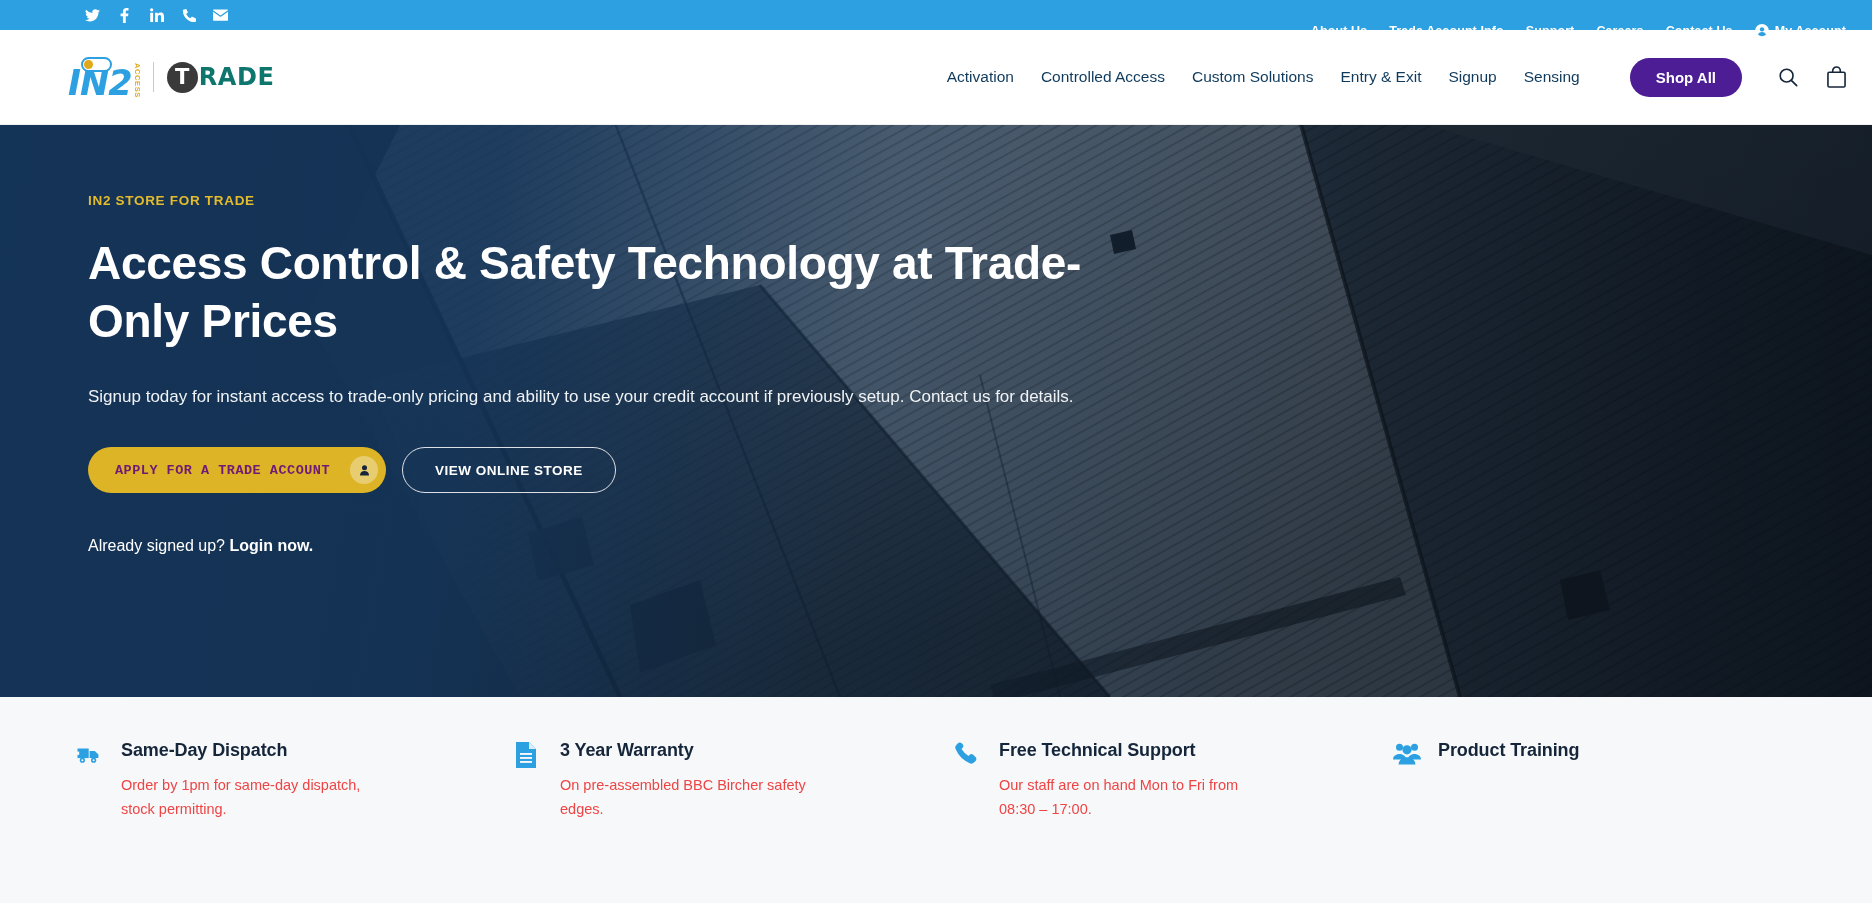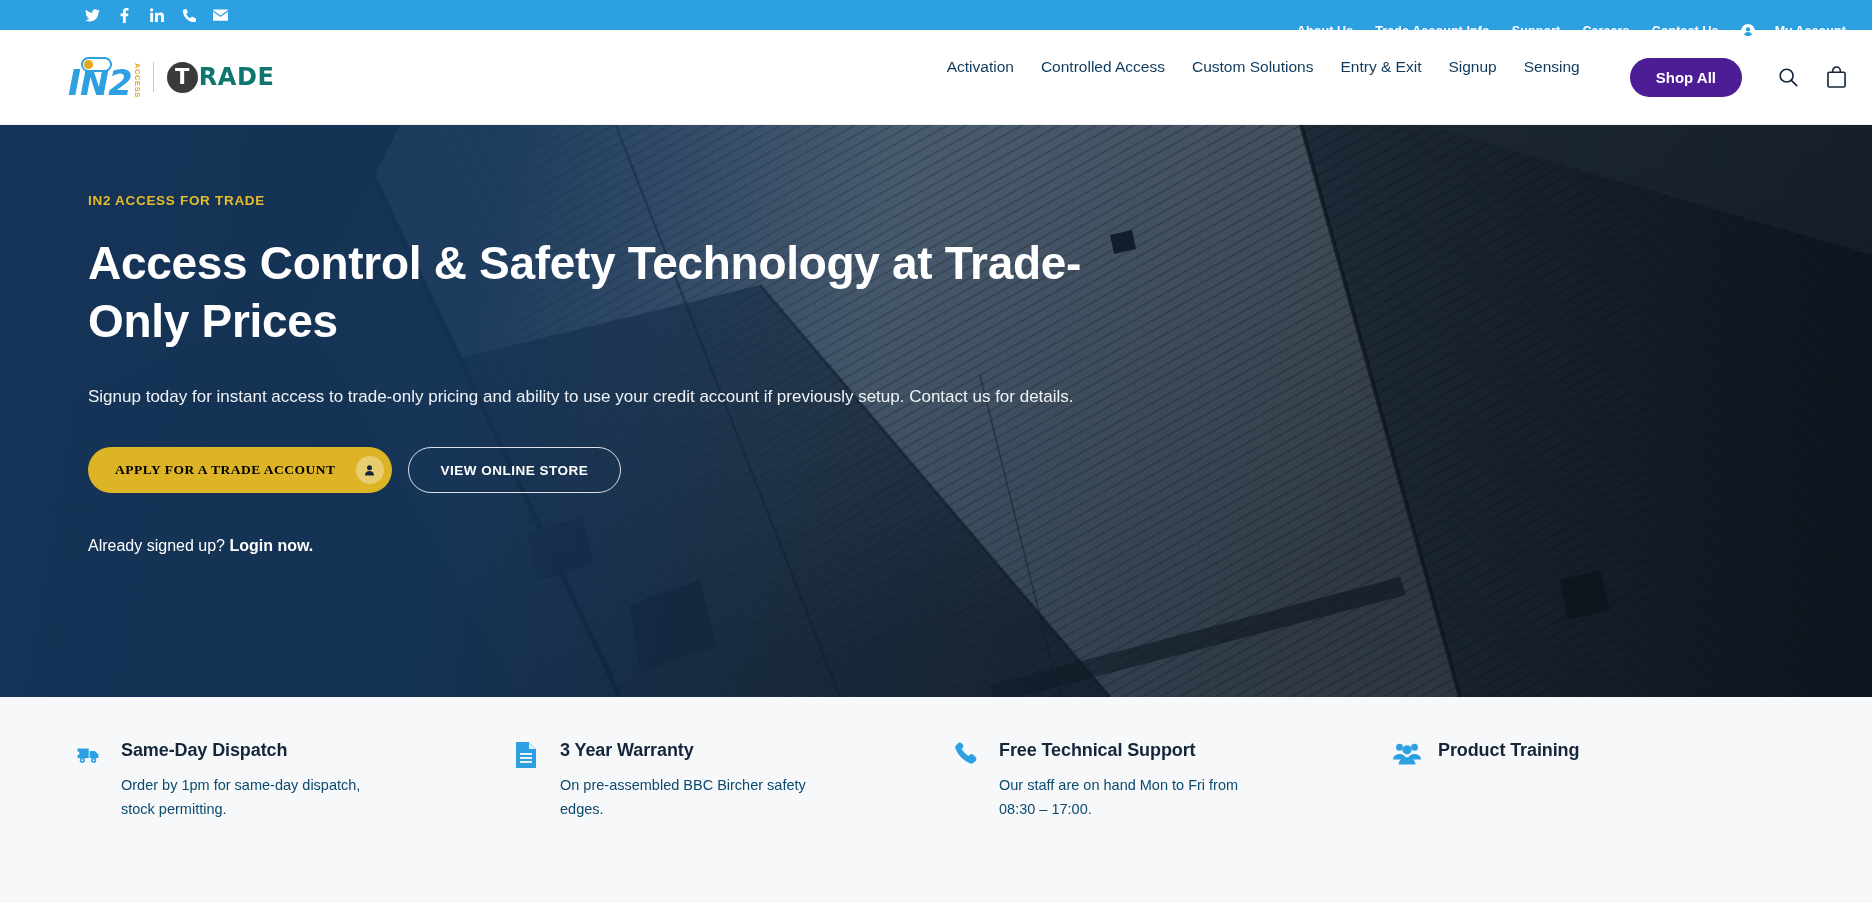--- a/index.html
+++ b/index.html
@@ -46,21 +46,21 @@
   }
   .topbar-links a {
     color: #ffffff;
     text-decoration: none;
     white-space: nowrap;
     cursor: pointer;
   }
   .acct {
     display: flex;
     align-items: center;
-    gap: 20px;
+    gap: 6px;
   }
   .acct-icon svg { display: block; }
 
   
   .header {
     height: 95px;
     background: #ffffff;
     display: flex;
     align-items: center;
     padding: 0 26px 0 68px;
@@ -132,21 +132,21 @@
     font-weight: bold;
     font-size: 24px;
     letter-spacing: .6px;
     color: #0f766e;
   }
 
   
   .nav {
     margin-left: auto;
     display: flex;
-    align-items: flex-start;
+    align-items: center;
     gap: 27px;
   }
   .nav a {
     color: #0f3a5c;
     text-decoration: none;
     font-size: 15.5px;
     white-space: nowrap;
     cursor: pointer;
   }
   .shopall {
@@ -207,33 +207,33 @@
   .hero-p {
     color: #f0f3f6;
     font-size: 17px;
     line-height: 29px;
     max-width: 1110px;
     margin-bottom: 36px;
   }
   .cta-row { display: flex; align-items: center; gap: 16px; margin-bottom: 44px; }
   .btn-apply {
     background: #dcb426;
-    color: #000000;
+    color: #701a75;
     border: none;
     border-radius: 26px;
     height: 46px;
     padding: 0 8px 0 27px;
     font-size: 13.5px;
     font-weight: bold;
     letter-spacing: .5px;
     display: flex;
     align-items: center;
     gap: 20px;
     cursor: pointer;
-    font-family: Liberation Serif, serif;
+    font-family: Liberation Mono, monospace;
   }
   .btn-apply .bubble {
     width: 28px; height: 28px;
     border-radius: 50%;
     background: rgba(255,255,255,0.34);
     display: flex; align-items: center; justify-content: center;
   }
   .btn-store {
     background: transparent;
     color: #ffffff;
@@ -271,21 +271,21 @@
   .feat-icon { width: 28px; flex: 0 0 28px; padding-top: 2px; color: #2ca0e0; }
   .feat-icon svg { display: block; }
   .feat-title {
     color: #16263a;
     font-size: 18px;
     font-weight: bold;
     margin-bottom: 12px;
     letter-spacing: -.1px;
   }
   .feat-desc {
-    color: #0c4a6e;
+    color: #ef4444;
     font-size: 14.5px;
     line-height: 24px;
     max-width: 262px;
   }
 </style>
 </head>
 <body>
 
 <div class="topbar">
   <div class="topbar-social">
@@ -430,21 +430,21 @@
 
       <polygon points="630,480 700,455 716,520 640,548" fill="#121a23" opacity="0.9"></polygon>
       <polygon points="528,408 582,392 594,440 538,456" fill="#141c26" opacity="0.85"></polygon>
 
       <polygon points="990,560 1400,452 1406,470 996,578" fill="#0e141b" opacity="0.6"></polygon>
     </svg>
   </div>
   <div class="hero-overlay"></div>
 
   <div class="hero-inner">
-    <div class="eyebrow">IN2 ACCESS FOR TRADE</div>
+    <div class="eyebrow">IN2 STORE FOR TRADE</div>
     <h1 class="hero-h1">Access Control &amp; Safety Technology at Trade-Only Prices</h1>
     <p class="hero-p">Signup today for instant access to trade-only pricing and ability to use your credit account if previously setup. Contact us for details.</p>
     <div class="cta-row">
       <button class="btn-apply">
         <span>APPLY FOR A TRADE ACCOUNT</span>
         <span class="bubble">
           <svg width="13" height="13" viewBox="0 0 16 16" fill="#17253a">
               <circle cx="8" cy="4.6" r="3.1"></circle>
               <path d="M8 8.6c-3.1 0-5.4 1.9-5.4 4.3v1.4h10.8v-1.4C13.4 10.5 11.1 8.6 8 8.6z"></path>
             </svg>

